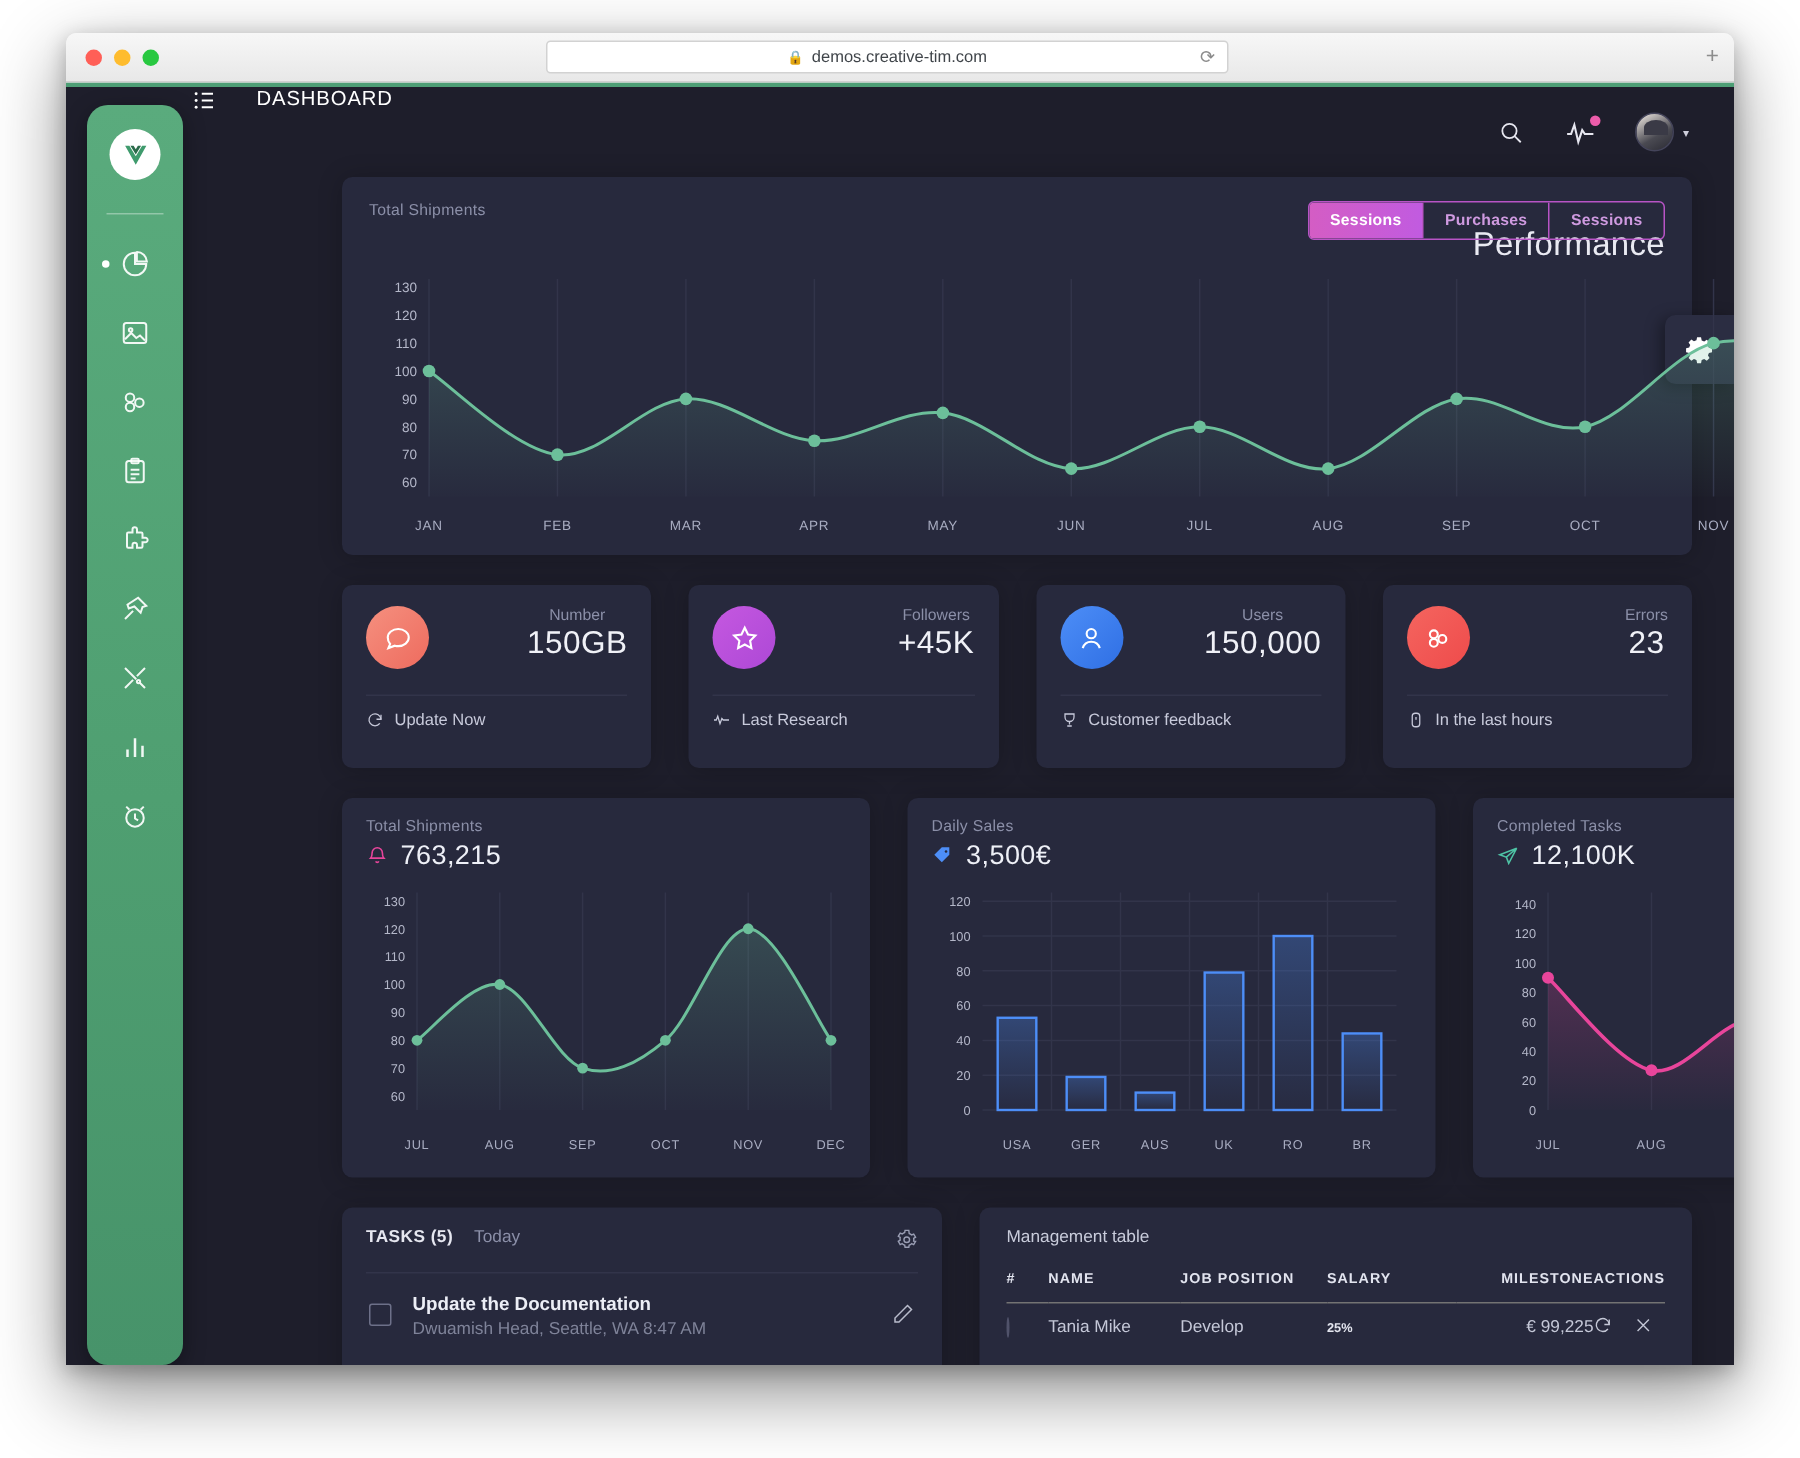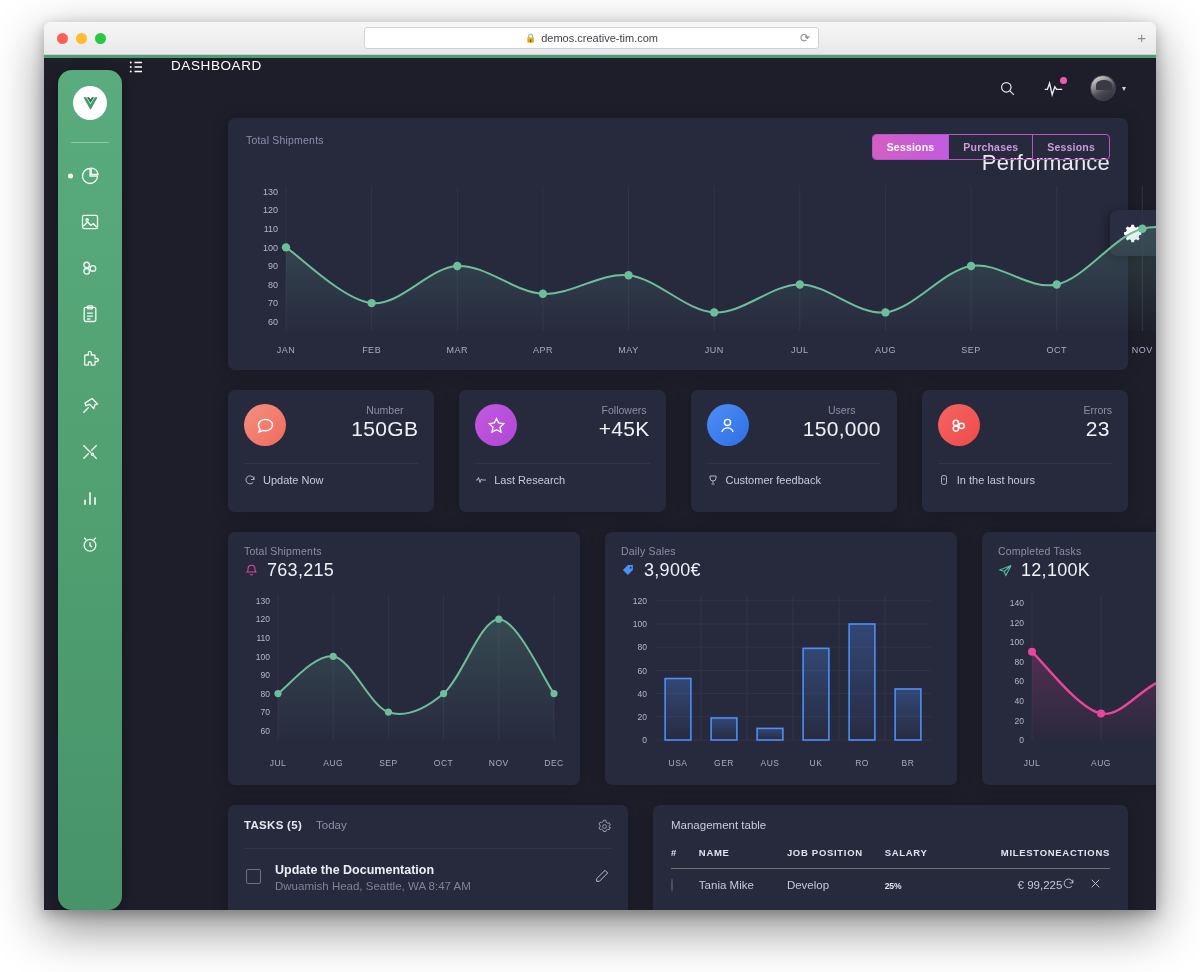--- a/index.html
+++ b/index.html
@@ -600,21 +600,21 @@
           </div>
         </div>
 
         <div class="card">
           <div class="card-label">Daily Sales</div>
           <div class="mid-val">
             <svg viewBox="0 0 24 24" fill="#4d8ef7">
               <path d="M3 11l8-8h8v8l-8 8z"></path>
                 <circle cx="15.5" cy="7.5" r="1.4" fill="#27293d"></circle>
             </svg>
-            <span>3,900€</span>
+            <span>3,500€</span>
           </div>
           <div class="chartbox">
             <svg id="ds-chart" width="320" height="195" viewBox="0 0 320 195">
                 <defs>
                   <linearGradient id="grad-ds-chart" x1="0" y1="0" x2="0" y2="1">
                     <stop offset="0%" stop-color="#4d8ef7" stop-opacity="0.30"></stop>
                     <stop offset="100%" stop-color="#4d8ef7" stop-opacity="0.02"></stop>
                   </linearGradient>
                 </defs>
                 <text x="26" y="23.00000000000001" text-anchor="end" class="axis-y-t" fill="#b4b7c9" font-size="8.5" font-family="&quot;Liberation Sans&quot;, sans-serif">120</text>

